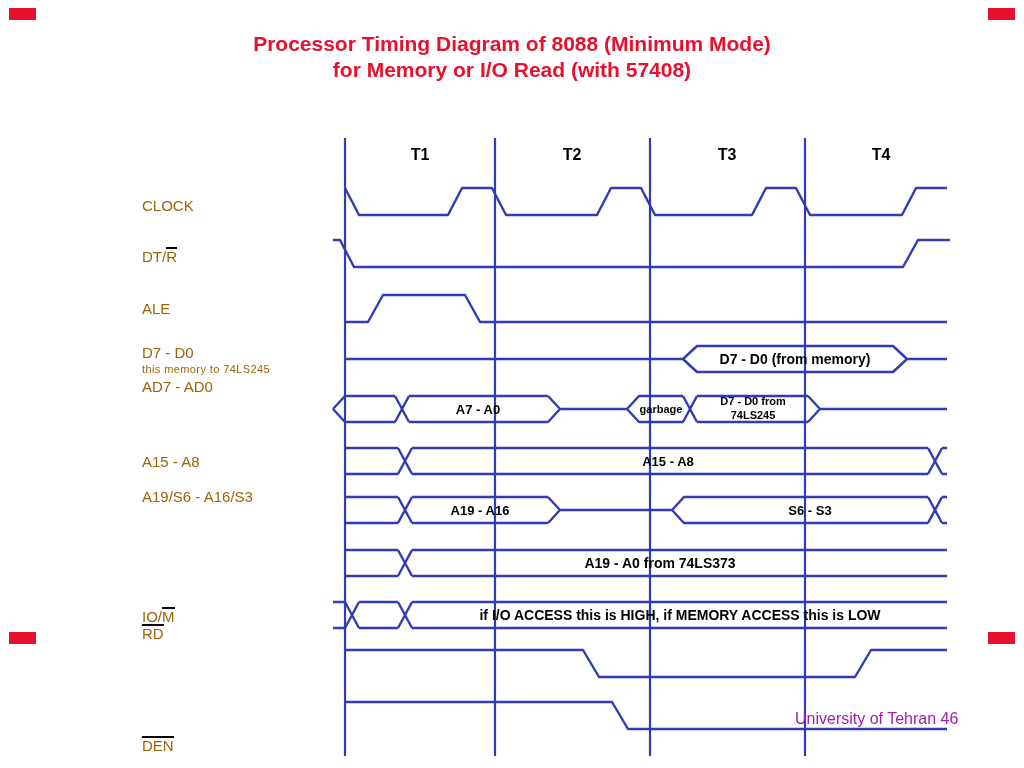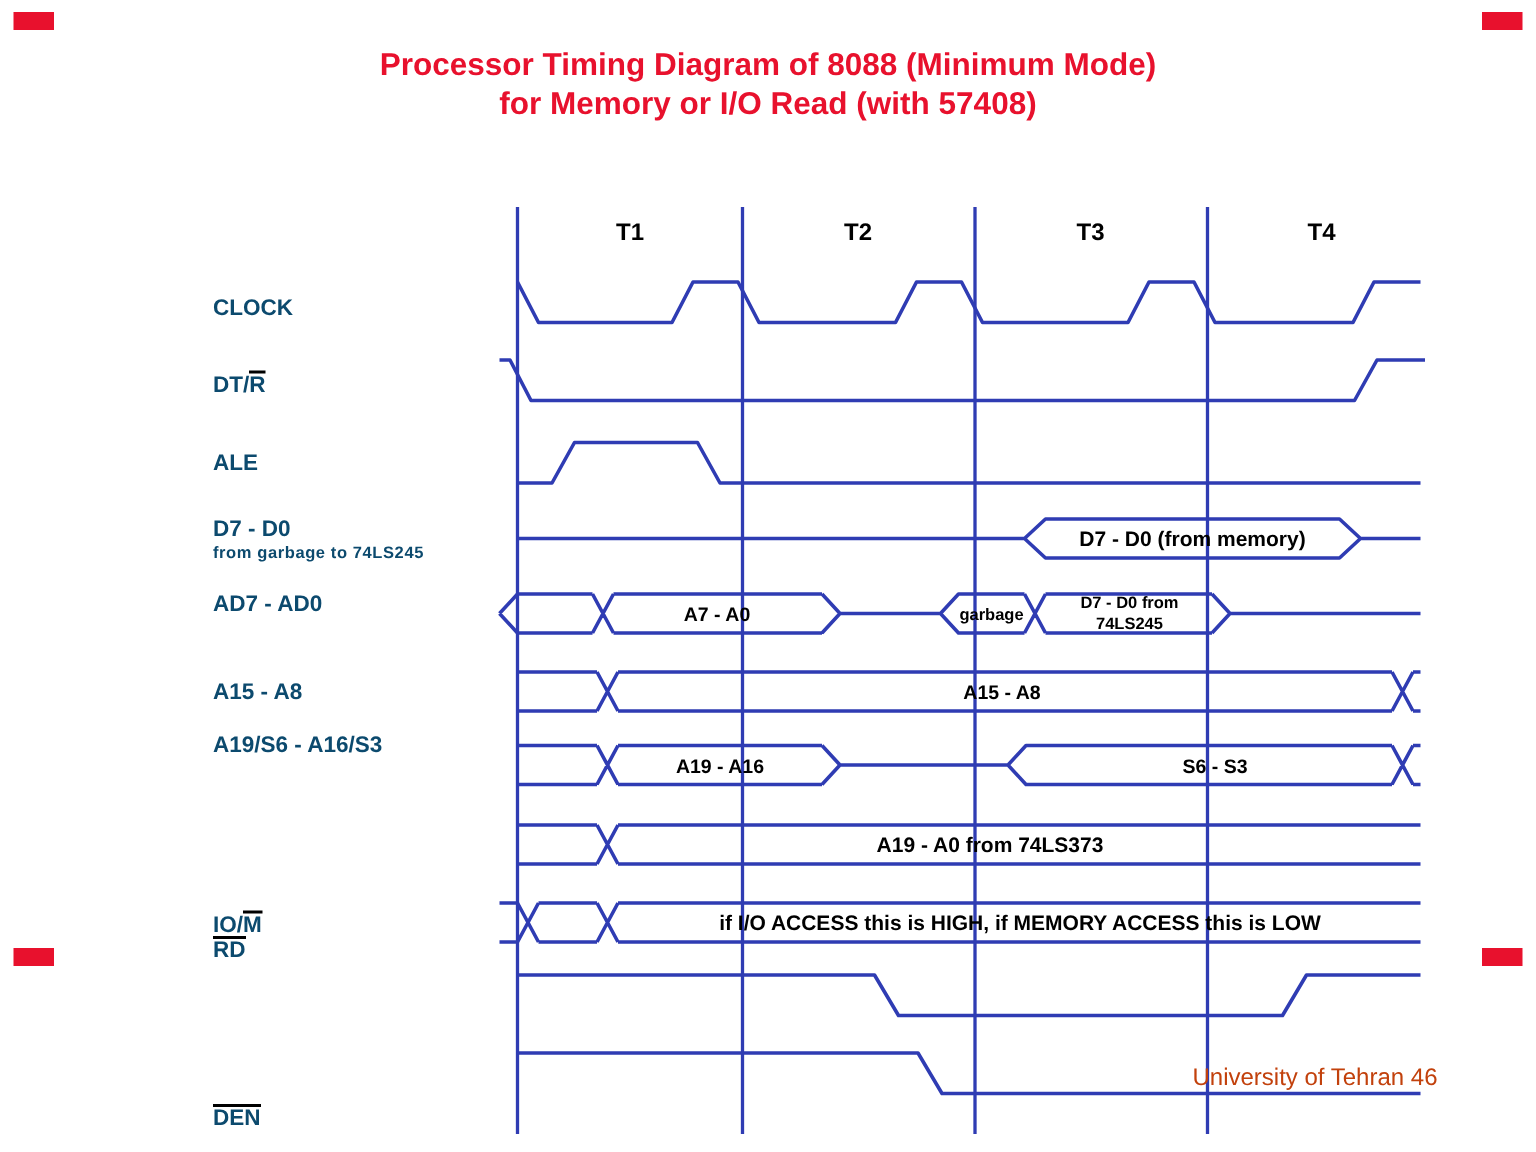--- a/index.html
+++ b/index.html
@@ -12,25 +12,25 @@
   .title{position:absolute;top:31px;left:0;width:100%;text-align:center;
     color:var(--accent,#e8112d);font-weight:bold;font-size:21px;line-height:26px}
   svg.diagram{position:absolute;left:0;top:0}
   .grid{stroke:var(--wave,#2f3cb3);stroke-width:2.2}
   .wave{stroke:var(--wave,#2f3cb3);stroke-width:2.4;fill:none;stroke-linejoin:round}
   text{fill:#000}
   .tlabel{font:bold 16px "Liberation Sans",sans-serif;text-anchor:middle}
   .n14{font:bold 14px "Liberation Sans",sans-serif;text-anchor:middle}
   .n13{font:bold 13px "Liberation Sans",sans-serif;text-anchor:middle}
   .n11{font:bold 11px "Liberation Sans",sans-serif;text-anchor:middle}
-  .sig{position:absolute;left:142px;font-weight:bold;font-size:15px;line-height:18px;
-    color:#0c4a6e;white-space:nowrap}
+  .sig{position:absolute;left:142px;font-weight:normal;font-size:15px;line-height:18px;
+    color:#a16207;white-space:nowrap}
   .sig .sub{font-size:11px;line-height:15px;letter-spacing:.4px}
   .ov{display:inline-block;border-top:2px solid #000;line-height:1.05}
-  .footer{position:absolute;left:795px;top:710px;font-size:16px;color:#c2410c}
+  .footer{position:absolute;left:795px;top:710px;font-size:16px;color:#a21caf}
 </style>
 </head>
 <body>
 
 <div class="slide">
 
   <div class="corner tl"></div>
   <div class="corner tr"></div>
   <div class="corner bl"></div>
   <div class="corner br"></div>
@@ -90,23 +90,23 @@
     <span>CLOCK</span>
   </div>
   <div class="sig" style="top:247px">
     <span>DT/</span><span class="ov">R</span>
   </div>
   <div class="sig" style="top:300px">
     <span>ALE</span>
   </div>
   <div class="sig" style="top:344px">
     <span>D7 - D0</span>
-    <div class="sub">from garbage to 74LS245</div>
+    <div class="sub">this memory to 74LS245</div>
   </div>
-  <div class="sig" style="top:394px">
+  <div class="sig" style="top:378px">
     <span>AD7 - AD0</span>
   </div>
   <div class="sig" style="top:453px">
     <span>A15 - A8</span>
   </div>
   <div class="sig" style="top:488px">
     <span>A19/S6 - A16/S3</span>
   </div>
   <div class="sig" style="top:607px">
     <span>IO/</span><span class="ov">M</span>

